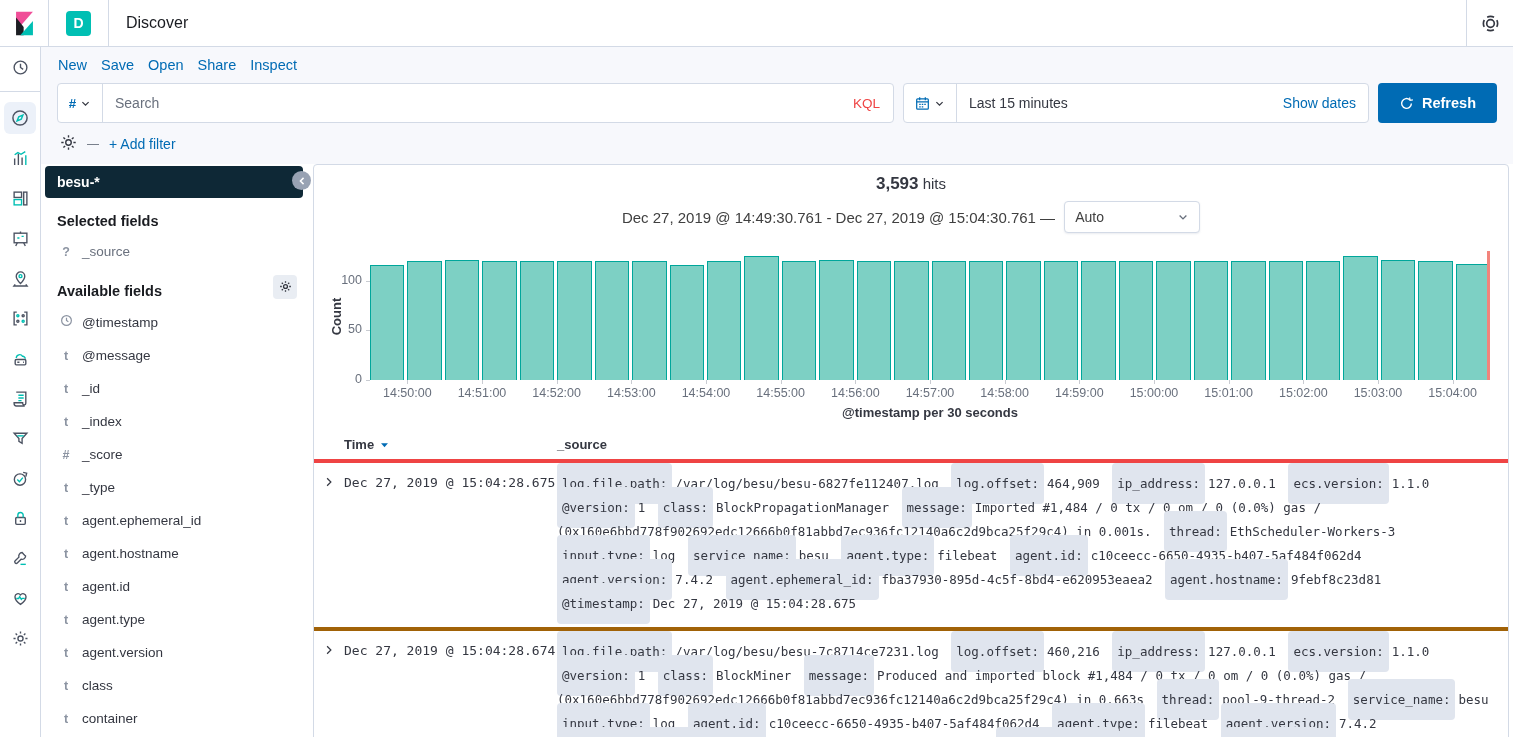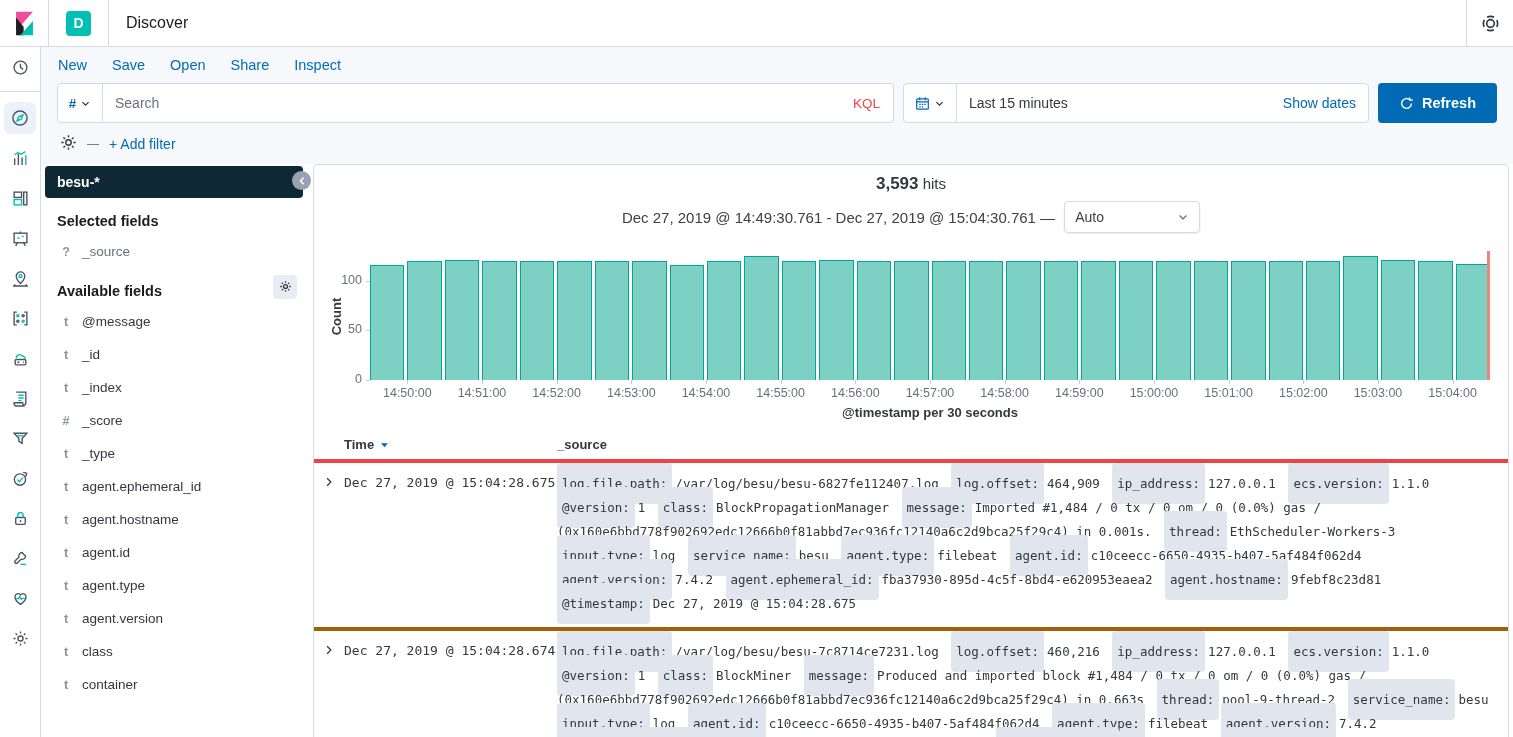--- a/index.html
+++ b/index.html
@@ -27,21 +27,21 @@
   .rail { width:41px; border-right:1px solid #d3dae6; background:#fff; display:flex; flex-direction:column; align-items:center; }
   .rail-item { width:32px; height:32px; margin:4px 0; border-radius:6px; display:flex; align-items:center; justify-content:center; }
   .rail-item.active { background:#ecf1f9; }
   .rail-sep { width:41px; height:1px; background:#d3dae6; margin:4px 0 6px; }
   .rail svg { display:block; }
 
   .right { flex:1; display:flex; flex-direction:column; position:relative; }
 
   
   .chrome { background:#f7f8fc; padding:0 16px; }
-  .links { height:36px; display:flex; align-items:center; gap:25px; padding-left:1px; }
+  .links { height:36px; display:flex; align-items:center; gap:14px; padding-left:1px; }
   .links button { color:#006BB4; font-size:14.5px; }
   .qrow { display:flex; gap:9px; height:40px; }
   .qbar { flex:1; display:flex; align-items:stretch; background:#fff; border:1px solid #d3dae6; border-radius:4px; }
   .fsmenu { width:45px; display:flex; align-items:center; justify-content:center; gap:4px; border-right:1px solid #d3dae6; color:#006BB4; font-weight:bold; }
   .qbar input { flex:1; border:none; outline:none; padding:0 12px; font-size:14px; font-family:"Liberation Sans",sans-serif; color:#0c4a6e; background:transparent; }
   .qbar input::placeholder { color:#69707d; }
   .kql { padding:0 13px; color:#ef4444; font-size:13.5px; }
   .dpick { width:466px; display:flex; align-items:stretch; background:#fff; border:1px solid #d3dae6; border-radius:4px; }
   .calbtn { width:53px; display:flex; align-items:center; justify-content:center; gap:4px; border-right:1px solid #d3dae6; }
   .rangeval { flex:1; text-align:left; padding:0 12px; font-size:14px; color:#343741; }
@@ -305,20 +305,27 @@
           <div class="avrow">
             <h3>Available fields</h3>
             <button class="gearbox">
               <svg width="13" height="13" viewBox="0 0 16 16" fill="none" stroke="#343741" stroke-width="1.6">
                 <circle cx="8" cy="8" r="2.4"></circle>
                   <path d="M8 1.4v2M8 12.6v2M1.4 8h2M12.6 8h2M3.4 3.4l1.4 1.4M11.2 11.2l1.4 1.4M12.6 3.4l-1.4 1.4M4.8 11.2l-1.4 1.4"></path>
               </svg>
             </button>
           </div>
           <div id="avfields">
+              <div class="field-row">
+                <span class="field-ic"><svg width="13" height="13" viewBox="0 0 16 16" fill="none" stroke="#8c94a2" stroke-width="1.5">
+                    <circle cx="8" cy="8" r="6"></circle>
+                    <path d="M8 4.5V8l2.3 1.6"></path>
+                  </svg></span>
+                <span class="field-nm">@timestamp</span>
+              </div>
               <div class="field-row">
                 <span class="field-ic">t</span>
                 <span class="field-nm">@message</span>
               </div>
               <div class="field-row">
                 <span class="field-ic">t</span>
                 <span class="field-nm">_id</span>
               </div>
               <div class="field-row">
                 <span class="field-ic">t</span>

